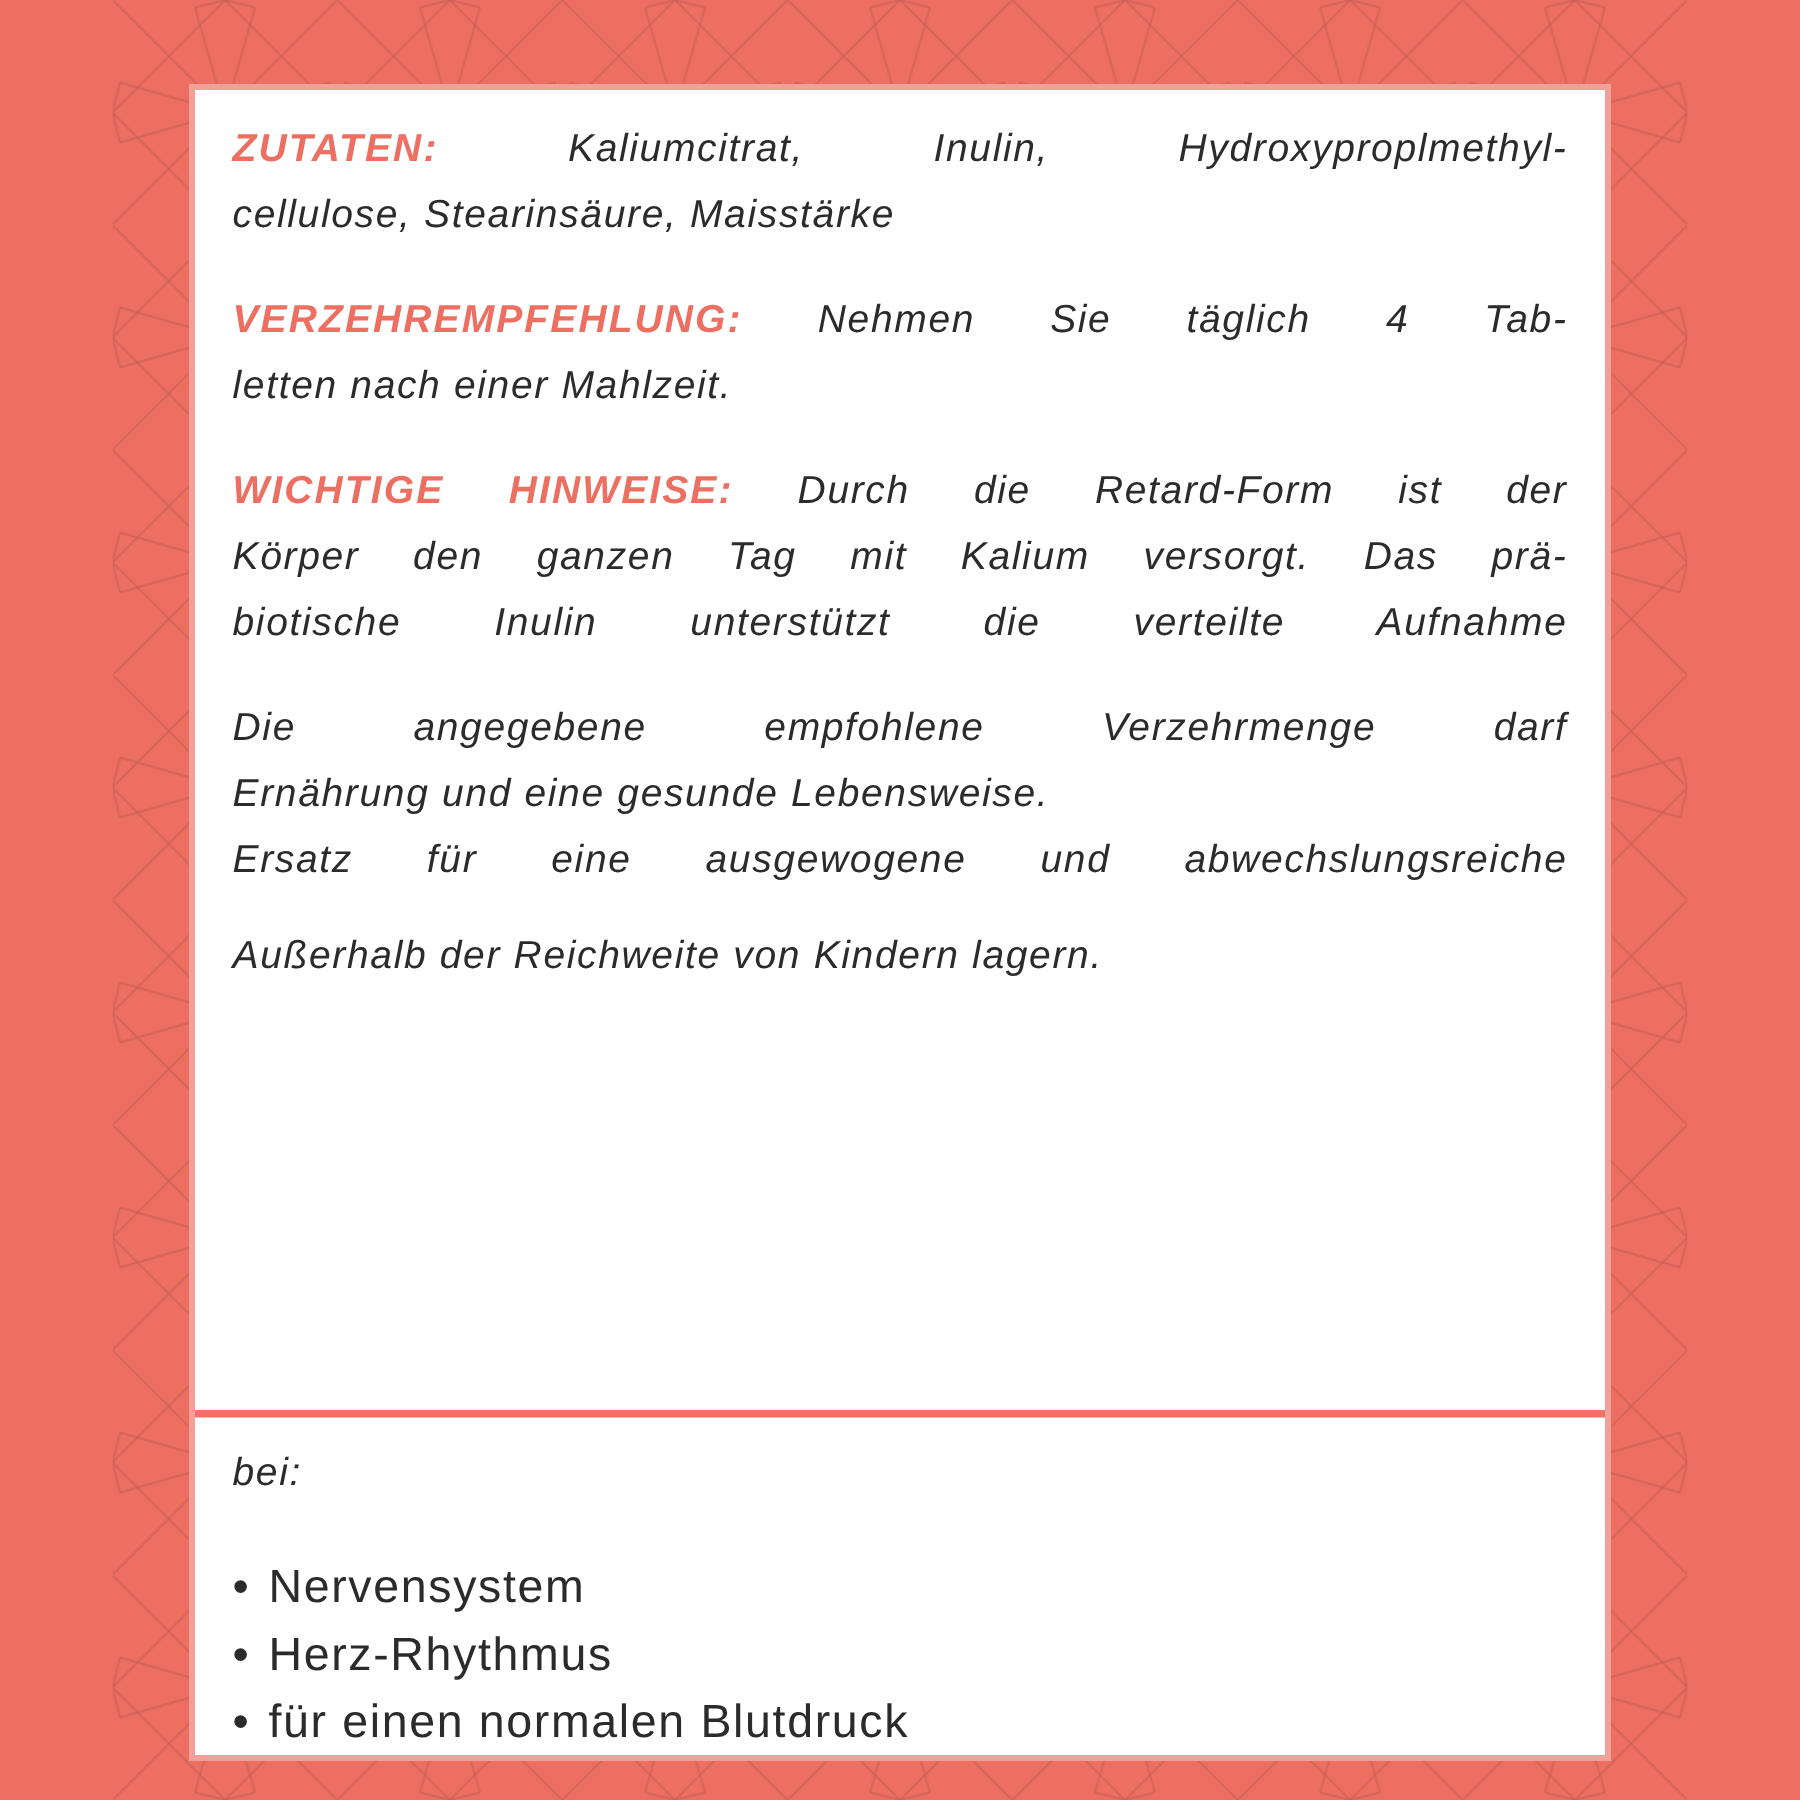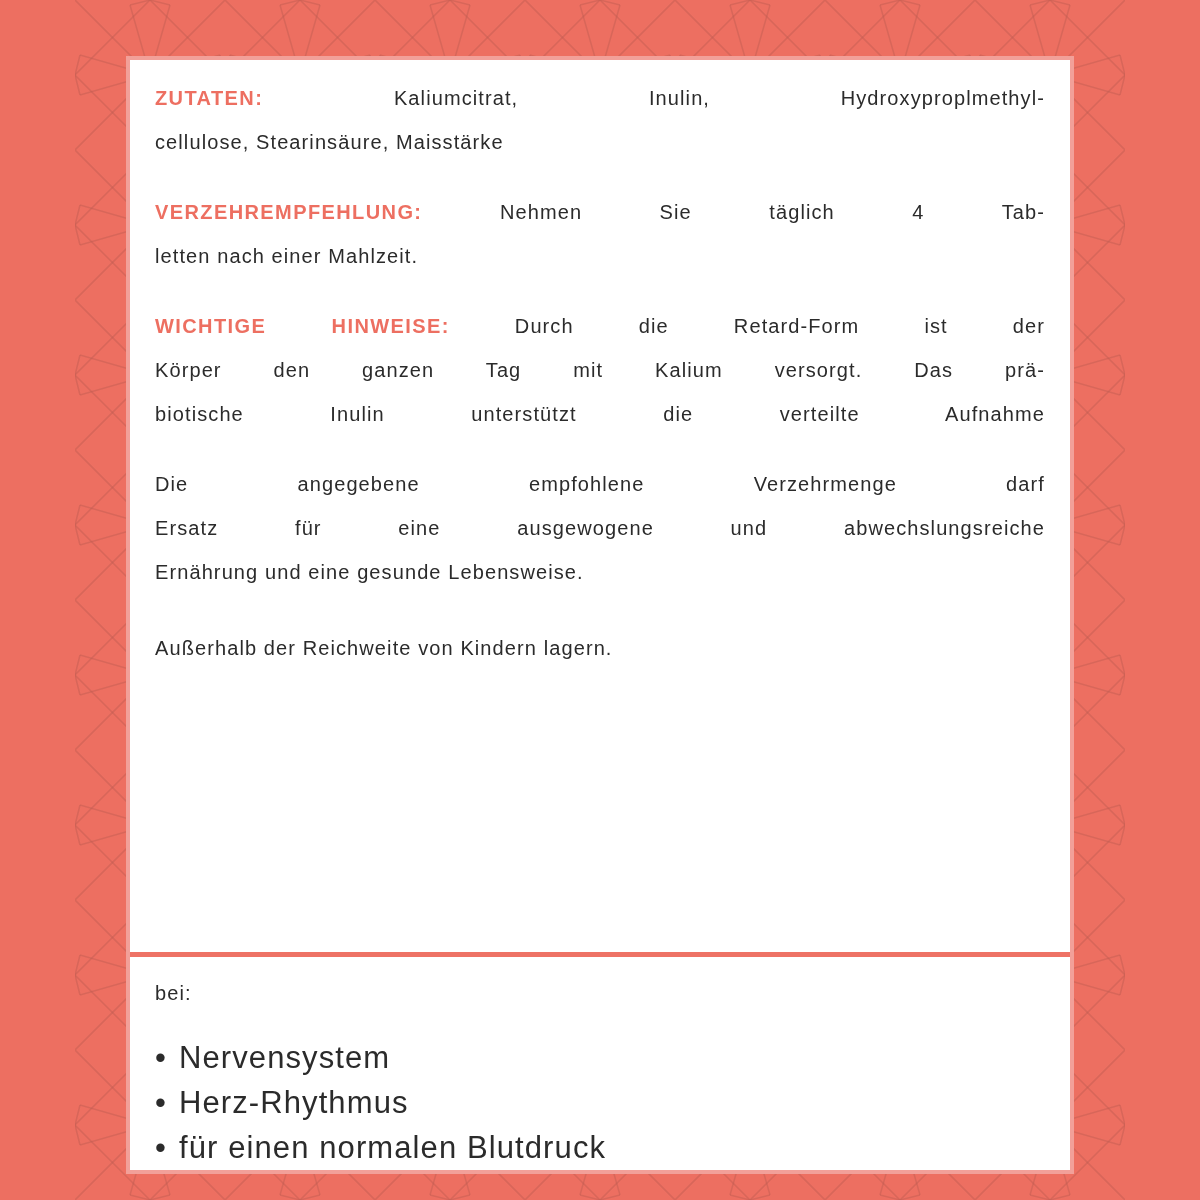--- a/index.html
+++ b/index.html
@@ -13,30 +13,31 @@
     position:absolute;left:130px;top:60px;width:940px;height:1110px;
     background:#FFFFFF;box-sizing:border-box;
     box-shadow:0 0 0 4px #F2A099;
     display:flex;flex-direction:column;
   }
   .sec1{flex:1;padding:16px 25px 0 25px;overflow:hidden;}
   .divider{height:5px;background:#EE7265;flex:none;}
   .sec2{flex:none;padding:14px 25px 0 25px;}
   .para{margin-top:26px;}
   .para.first{margin-top:0;}
-  .para.tight{margin-top:32px;}
+  .para.tight{margin-top:20px;}
   .line{
-    font-size:20px;line-height:44px;letter-spacing:1.1px;
+    font-size:26px;line-height:44px;letter-spacing:1.1px;
     color:#2B2B2B;font-weight:400;
     text-align:justify;text-align-last:justify;
     white-space:normal;
+    font-style:italic;
   }
   .line.last{text-align-last:left;}
   .hd{color:#ED6F61;font-weight:700;letter-spacing:1.4px;}
-  .bullets{margin-top:20px;}
+  .bullets{margin-top:32px;}
   .bullet-line{
     font-size:31px;line-height:45px;letter-spacing:1.1px;
     color:#2B2B2B;text-align:left;
   }
   .bm{display:inline-block;margin-right:12px;}
 </style>
 </head>
 <body>
 
 <svg class="pattern-band" xmlns="http://www.w3.org/2000/svg" width="1050" height="1200">
@@ -68,22 +69,22 @@
     </div>
 
     <div class="para">
       <div class="line"><span class="hd">WICHTIGE HINWEISE:</span> <span>Durch die Retard-Form ist der</span></div>
       <div class="line">Körper den ganzen Tag mit Kalium versorgt. Das prä-</div>
       <div class="line">biotische Inulin unterstützt die verteilte Aufnahme</div>
     </div>
 
     <div class="para">
       <div class="line">Die angegebene empfohlene Verzehrmenge darf</div>
+      <div class="line last">Ernährung und eine gesunde Lebensweise.</div>
       <div class="line">Ersatz für eine ausgewogene und abwechslungsreiche</div>
-      <div class="line last">Ernährung und eine gesunde Lebensweise.</div>
     </div>
 
 
     <div class="para tight">
       <div class="line last">Außerhalb der Reichweite von Kindern lagern.</div>
     </div>
 
   </div>
 
   <div class="divider"></div>

